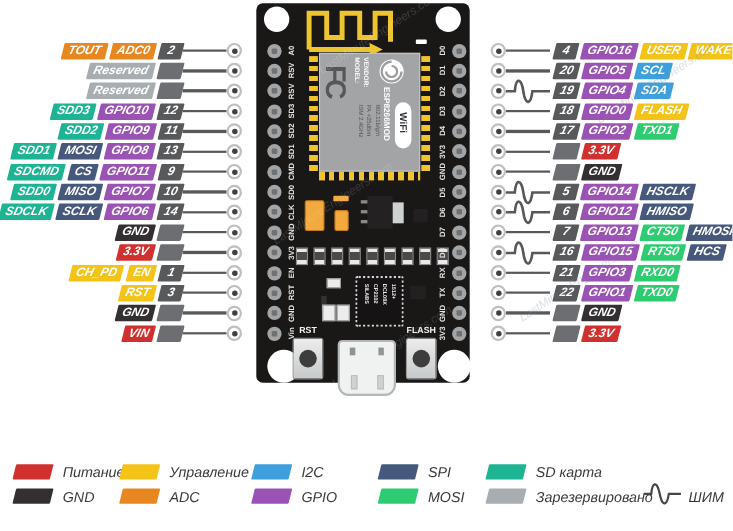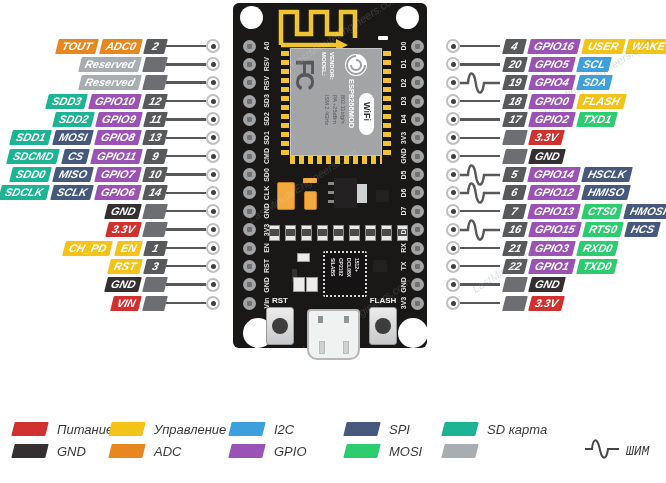--- a/index.html
+++ b/index.html
@@ -588,21 +588,22 @@
       <div class="leg-item" style="left: 230px; top: 443px;">
         <span class="lpatch" style="background: rgb(155, 82, 181);"></span>
         <span class="llabel">GPIO</span>
       </div>
       <div class="leg-item" style="left: 345px; top: 443px;">
         <span class="lpatch" style="background: rgb(46, 204, 113);"></span>
         <span class="llabel">MOSI</span>
       </div>
       <div class="leg-item" style="left: 443px; top: 443px;">
         <span class="lpatch" style="background: rgb(167, 173, 176);"></span>
+        <span class="llabel">Зарезервировано</span>
       </div>
       <div class="leg-item" style="left: 584px; top: 443px;">
         <span><svg width="36" height="24" viewBox="0 0 36 24">
             <path d="M1,12 H8 C9,1 13,1 15,9 L16.5,15 C18.5,23 22.5,23 24,12 H35" fill="none" stroke="#454547" stroke-width="2"></path>
           </svg></span>
-        <span class="llabel" style="margin-left: 6px; font-family: Liberation Mono, monospace;">ШИМ</span>
+        <span class="llabel" style="margin-left: 6px;">ШИМ</span>
       </div>
     </div>
 </div>
 
 </body></html>

